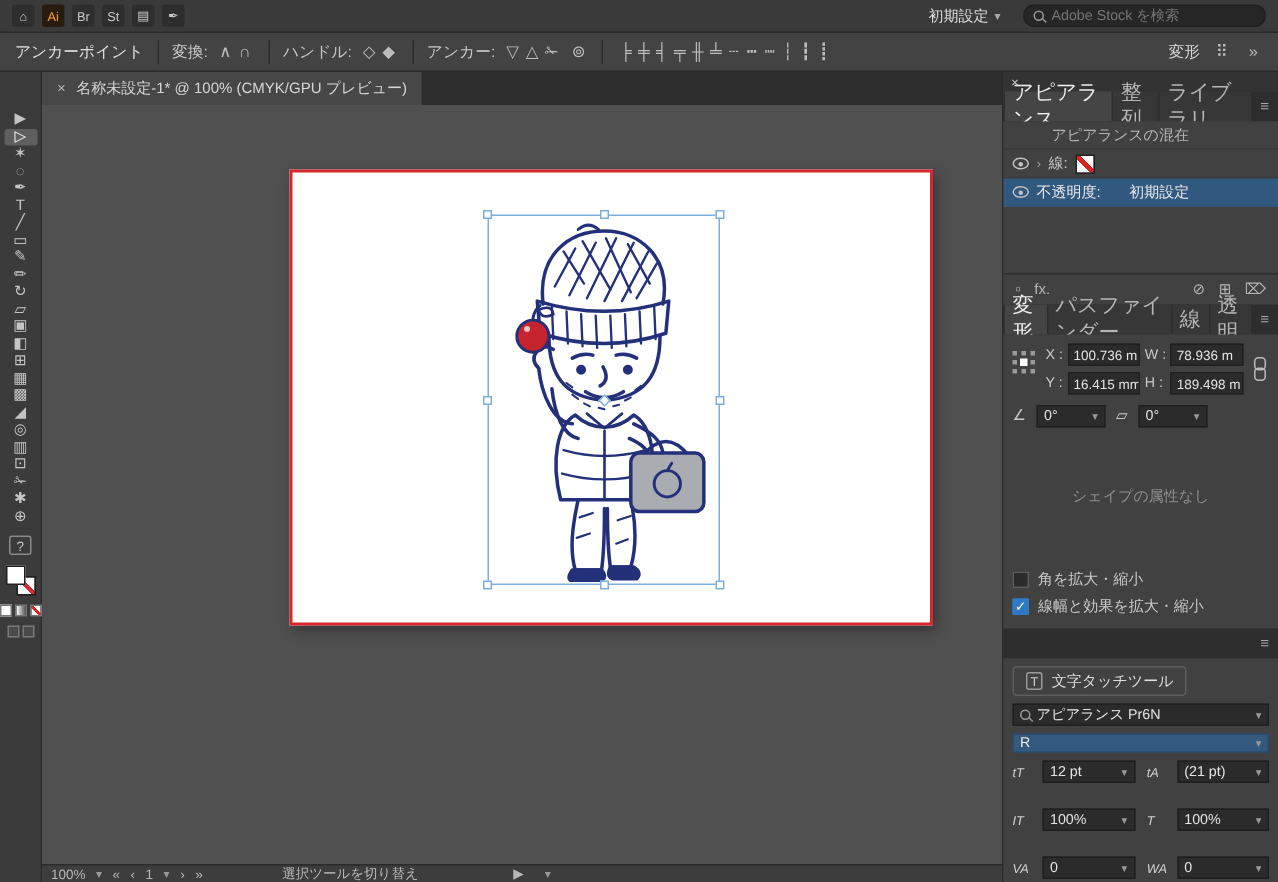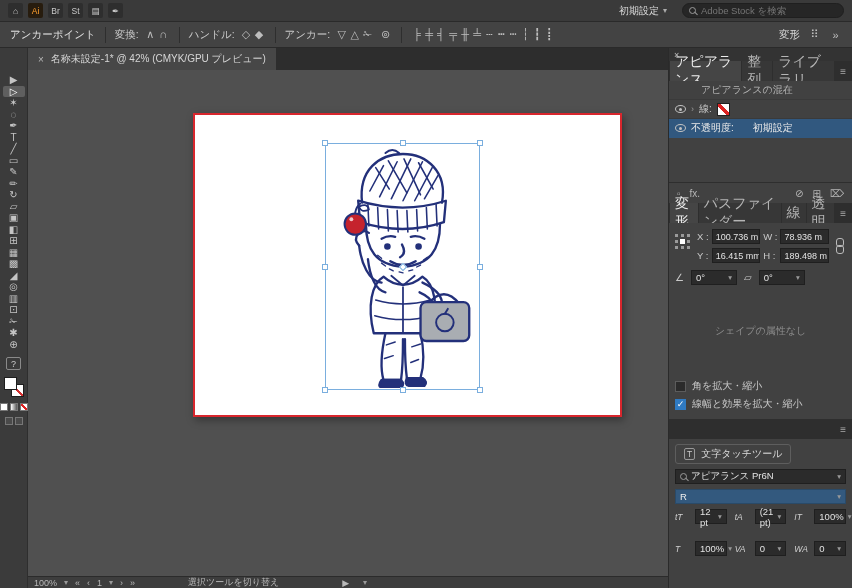--- a/index.html
+++ b/index.html
@@ -112,21 +112,21 @@
   .checkbox{width:11px;height:11px;background:#2b2b2b;border:1px solid #5c5c5c;color:#fff;font-size:9px;line-height:9px;text-align:center;flex:none}
   .checkbox.checked{background:var(--check-blue,#2f7ac2);border-color:var(--check-blue,#2f7ac2)}
 
   
   #character-body{flex:1;padding:5px 6px;display:flex;flex-direction:column;gap:5px;font-size:10px;color:#c9c9c9;overflow:hidden;background:#414141}
   .touch-btn{align-self:flex-start;display:flex;align-items:center;gap:6px;border:1px solid #5e5e5e;border-radius:3px;padding:2px 8px;color:#ddd;font-size:10px}
   .touch-icon{font-size:8.5px;border:1px solid #999;padding:0 2px;border-radius:2px;color:#ccc}
   .combo.wide{width:100%}
   .combo.hl{background:#33597e;border-color:#2a4a68;color:#eee}
   .grow{flex:1;overflow:hidden;white-space:nowrap;text-align:left}
-  .char-grid{display:grid;grid-template-columns:1fr 1fr 1fr;gap:17px 8px}
+  .char-grid{display:grid;grid-template-columns:1fr 1fr;gap:17px 8px}
   .char-cell{display:flex;align-items:center;gap:4px;min-width:0}
   .cicon-label{font-size:8.5px;color:#d2d2d2;width:16px;flex:none;font-style:italic}
   .char-cell .combo{flex:1;min-width:0}
 </style>
 </head>
 <body>
 
 <div id="menubar">
   <div id="menubar-badges">
       <span class="mb-badge">⌂</span>
@@ -164,21 +164,21 @@
   <div id="cb-right">
     <span>変形</span>
     <span class="cicon">⠿</span>
     <span class="cicon">»</span>
   </div>
 </div>
 
 <div id="tabbar">
   <div class="doc-tab">
     <span class="close">×</span>
-    <span>名称未設定-1* @ 42% (CMYK/GPU プレビュー)</span>
+    <span>名称未設定-1* @ 100% (CMYK/GPU プレビュー)</span>
   </div>
 </div>
 
 <div id="toolbar">
   <div id="tool-list">
       <div class="tool">▶</div>
       <div class="tool active">▷</div>
       <div class="tool">✶</div>
       <div class="tool">◌</div>
       <div class="tool">✒</div>

